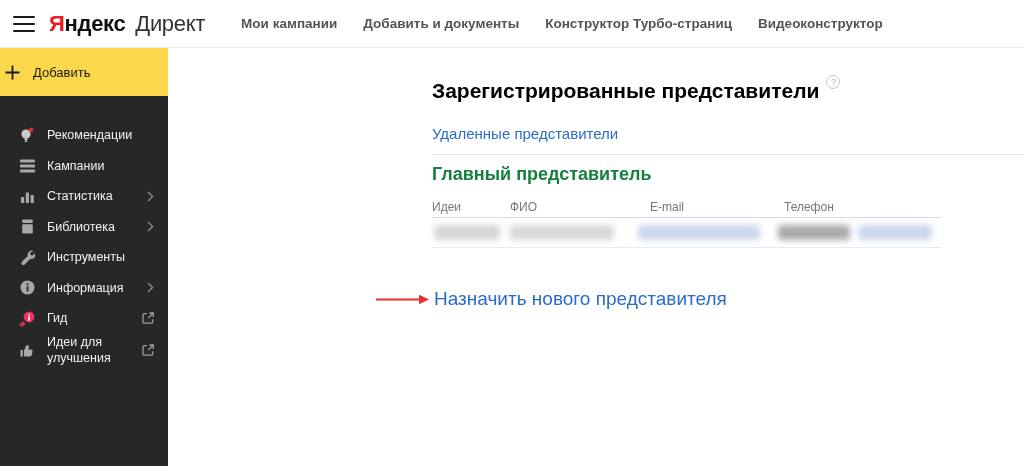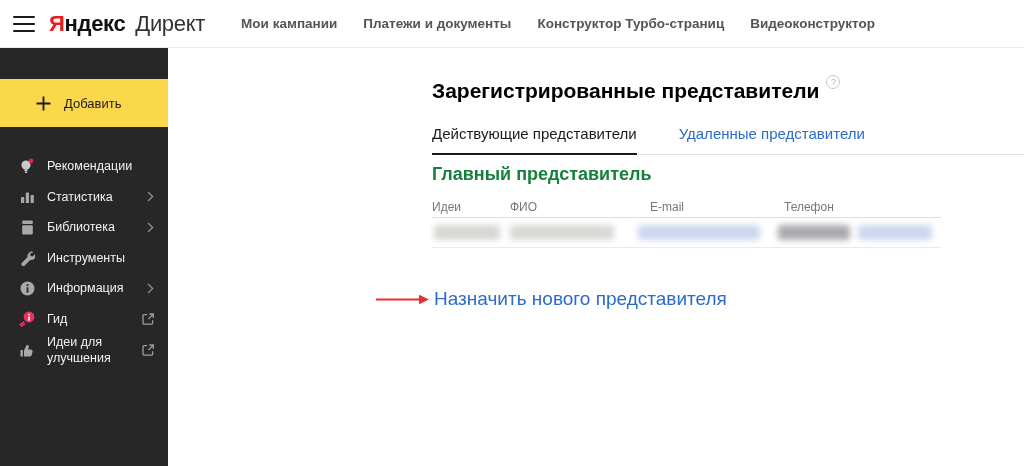--- a/index.html
+++ b/index.html
@@ -27,21 +27,21 @@
     font-size:13.5px; font-weight:bold; color:#545454; cursor:pointer; white-space:nowrap;
   }
 
   
   .sidebar {
     position:absolute; left:0; top:48px; width:168px; height:418px;
     background:#272727;
   }
   .add-btn {
     height:48px; background:#fbd74c; display:flex; align-items:center;
-    cursor:pointer; padding-left:36px;margin-top:31px;
+    cursor:pointer; padding-left:5px;
   }
   .add-btn svg { flex:0 0 auto; }
   .add-btn .add-label { margin-left:13px; font-size:13px; color:#1a1a1a; }
   .side-list { list-style:none; padding-top:24px; }
   .side-item {
     display:flex; align-items:center; min-height:30.5px;
     padding:0 14px 0 18px; cursor:pointer;
   }
   .side-item .ic { width:18px; height:16px; flex:0 0 18px; display:flex; align-items:center; justify-content:center; }
   .side-item .lbl {
@@ -105,21 +105,21 @@
       <span></span>
         <span></span>
         <span></span>
     </div>
     <div class="logo">
       <span class="ya">Я</span><span class="brand">ндекс</span>
       <span class="prod">Директ</span>
     </div>
     <div class="topnav">
       <span class="nav-item">Мои кампании</span>
-      <span class="nav-item">Платежи и документы</span>
+      <span class="nav-item">Добавить и документы</span>
       <span class="nav-item">Конструктор Турбо-страниц</span>
       <span class="nav-item">Видеоконструктор</span>
     </div>
   </div>
 
   <div class="sidebar">
     <div class="add-btn">
       <svg width="15" height="15" viewBox="0 0 15 15">
         <path d="M7.5 0.5v14M0.5 7.5h14" stroke="#1a1a1a" stroke-width="1.8"></path>
       </svg>
@@ -132,20 +132,30 @@
           <svg width="16" height="17" viewBox="0 0 16 17">
             <circle cx="7" cy="7" r="4.6" fill="#c9c9c9"></circle>
             <rect x="5.4" y="11.2" width="3.2" height="2" rx="0.6" fill="#c9c9c9"></rect>
             <rect x="5.9" y="13.6" width="2.2" height="1.4" rx="0.5" fill="#c9c9c9"></rect>
             <circle cx="12" cy="2.8" r="2.4" fill="#e8253f"></circle>
           </svg>
         </span>
         <span class="lbl">Рекомендации</span>
       </li>
 
+      <li class="side-item">
+        <span class="ic">
+          <svg width="15" height="14" viewBox="0 0 15 14">
+            <rect x="0" y="0.5" width="15" height="3" rx="0.8" fill="#a8a8a8"></rect>
+            <rect x="0" y="5.5" width="15" height="3" rx="0.8" fill="#a8a8a8"></rect>
+            <rect x="0" y="10.5" width="15" height="3" rx="0.8" fill="#a8a8a8"></rect>
+          </svg>
+        </span>
+        <span class="lbl">Кампании</span>
+      </li>
 
       <li class="side-item">
         <span class="ic">
           <svg width="15" height="15" viewBox="0 0 15 15">
             <rect x="1" y="8" width="3.2" height="6" rx="0.6" fill="#a8a8a8"></rect>
             <rect x="5.8" y="3.5" width="3.2" height="10.5" rx="0.6" fill="#a8a8a8"></rect>
             <rect x="10.6" y="6" width="3.2" height="8" rx="0.6" fill="#a8a8a8"></rect>
           </svg>
         </span>
         <span class="lbl">Статистика</span>
@@ -232,21 +242,20 @@
     </ul>
   </div>
 
   <div class="main">
 
     <h1 class="page-title">
       <span>Зарегистрированные представители</span><span class="help-badge">?</span>
     </h1>
 
     <div class="tabs">
-      <span class="tab active">Действующие представители</span>
       <span class="tab inactive">Удаленные представители</span>
     </div>
 
     <h2 class="section-title">Главный представитель</h2>
 
     <div class="rep-table">
       <div class="thead">
         <span class="th c0">Идеи</span>
         <span class="th c1">ФИО</span>
         <span class="th c2">E-mail</span>

